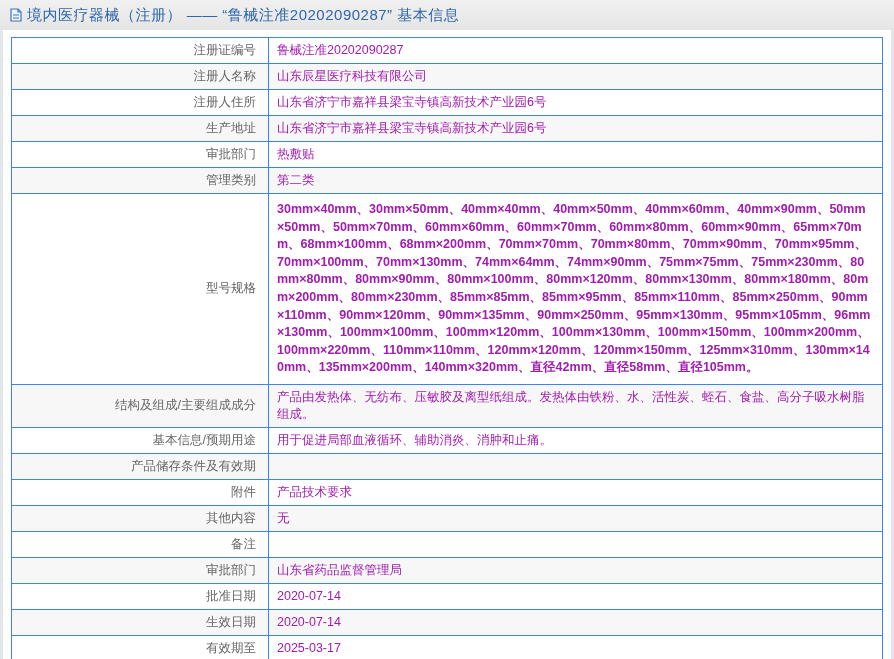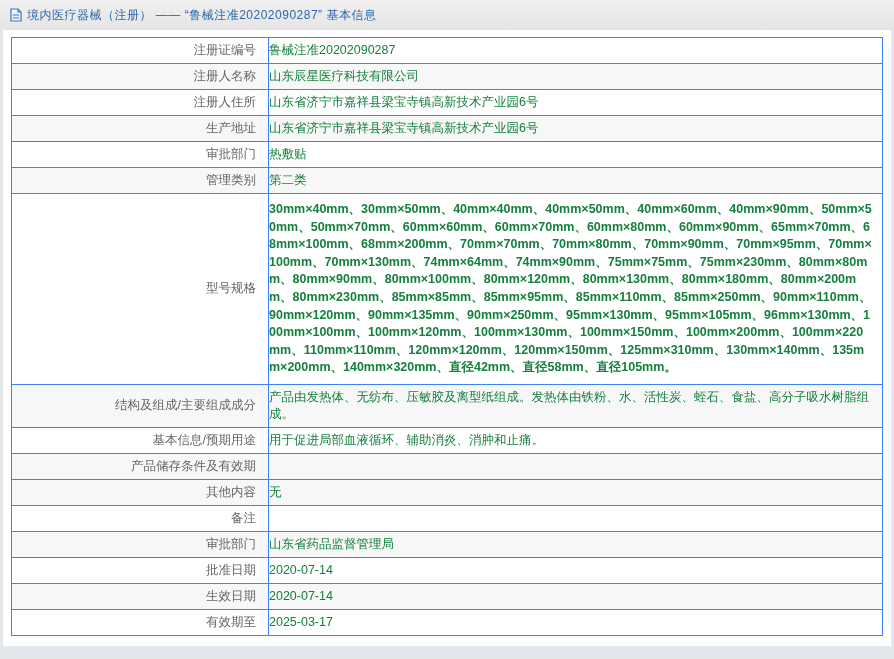--- a/index.html
+++ b/index.html
@@ -14,21 +14,21 @@
   .header-bar {
     height: 30px;
     background: linear-gradient(#f0f0f0, #e5e5e5);
     display: flex;
     align-items: center;
     padding: 0 10px;
     box-sizing: border-box;
   }
   .header-title {
     color: #2f67ad;
-    font-size: 12px;
+    font-size: 15px;
     margin-left: 5px;
     letter-spacing: 0.5px;
     white-space: nowrap;
   }
   .doc-icon { width: 12px; height: 14px; flex: 0 0 auto; }
   .page {
     background: #ffffff;
     margin: 0 3px 5px 3px;
     padding: 7px 8px 10px 8px;
     min-height: 612px;
@@ -48,22 +48,22 @@
   }
   td.label-cell {
     width: 238px;
     text-align: right;
     padding: 4px 12px 4px 6px;
     color: #666;
     height: 17px;
   }
   td.value-cell {
     text-align: left;
-    padding: 4px 10px 4px 0;
-    color: #15803d;
+    padding: 4px 10px 4px 8px;
+    color: #a21caf;
     word-break: break-all;
   }
   tr.stripe td { background: #f7f7f7; }
   tr.plain td { background: #ffffff; }
   td.value-cell.tall { line-height: 17.6px; padding-top: 7px; padding-bottom: 7px; font-weight: bold; }
   td.standard { height: 17px; }
 </style>
 </head>
 <body>
 
@@ -113,20 +113,24 @@
           <td class="value-cell standard">产品由发热体、无纺布、压敏胶及离型纸组成。发热体由铁粉、水、活性炭、蛭石、食盐、高分子吸水树脂组成。</td>
         </tr>
         <tr class="plain">
           <td class="label-cell">基本信息/预期用途</td>
           <td class="value-cell standard">用于促进局部血液循环、辅助消炎、消肿和止痛。</td>
         </tr>
         <tr class="stripe">
           <td class="label-cell">产品储存条件及有效期</td>
           <td class="value-cell standard"></td>
         </tr>
+        <tr class="plain">
+          <td class="label-cell">附件</td>
+          <td class="value-cell standard">产品技术要求</td>
+        </tr>
         <tr class="stripe">
           <td class="label-cell">其他内容</td>
           <td class="value-cell standard">无</td>
         </tr>
         <tr class="plain">
           <td class="label-cell">备注</td>
           <td class="value-cell standard"></td>
         </tr>
         <tr class="stripe">
           <td class="label-cell">审批部门</td>

